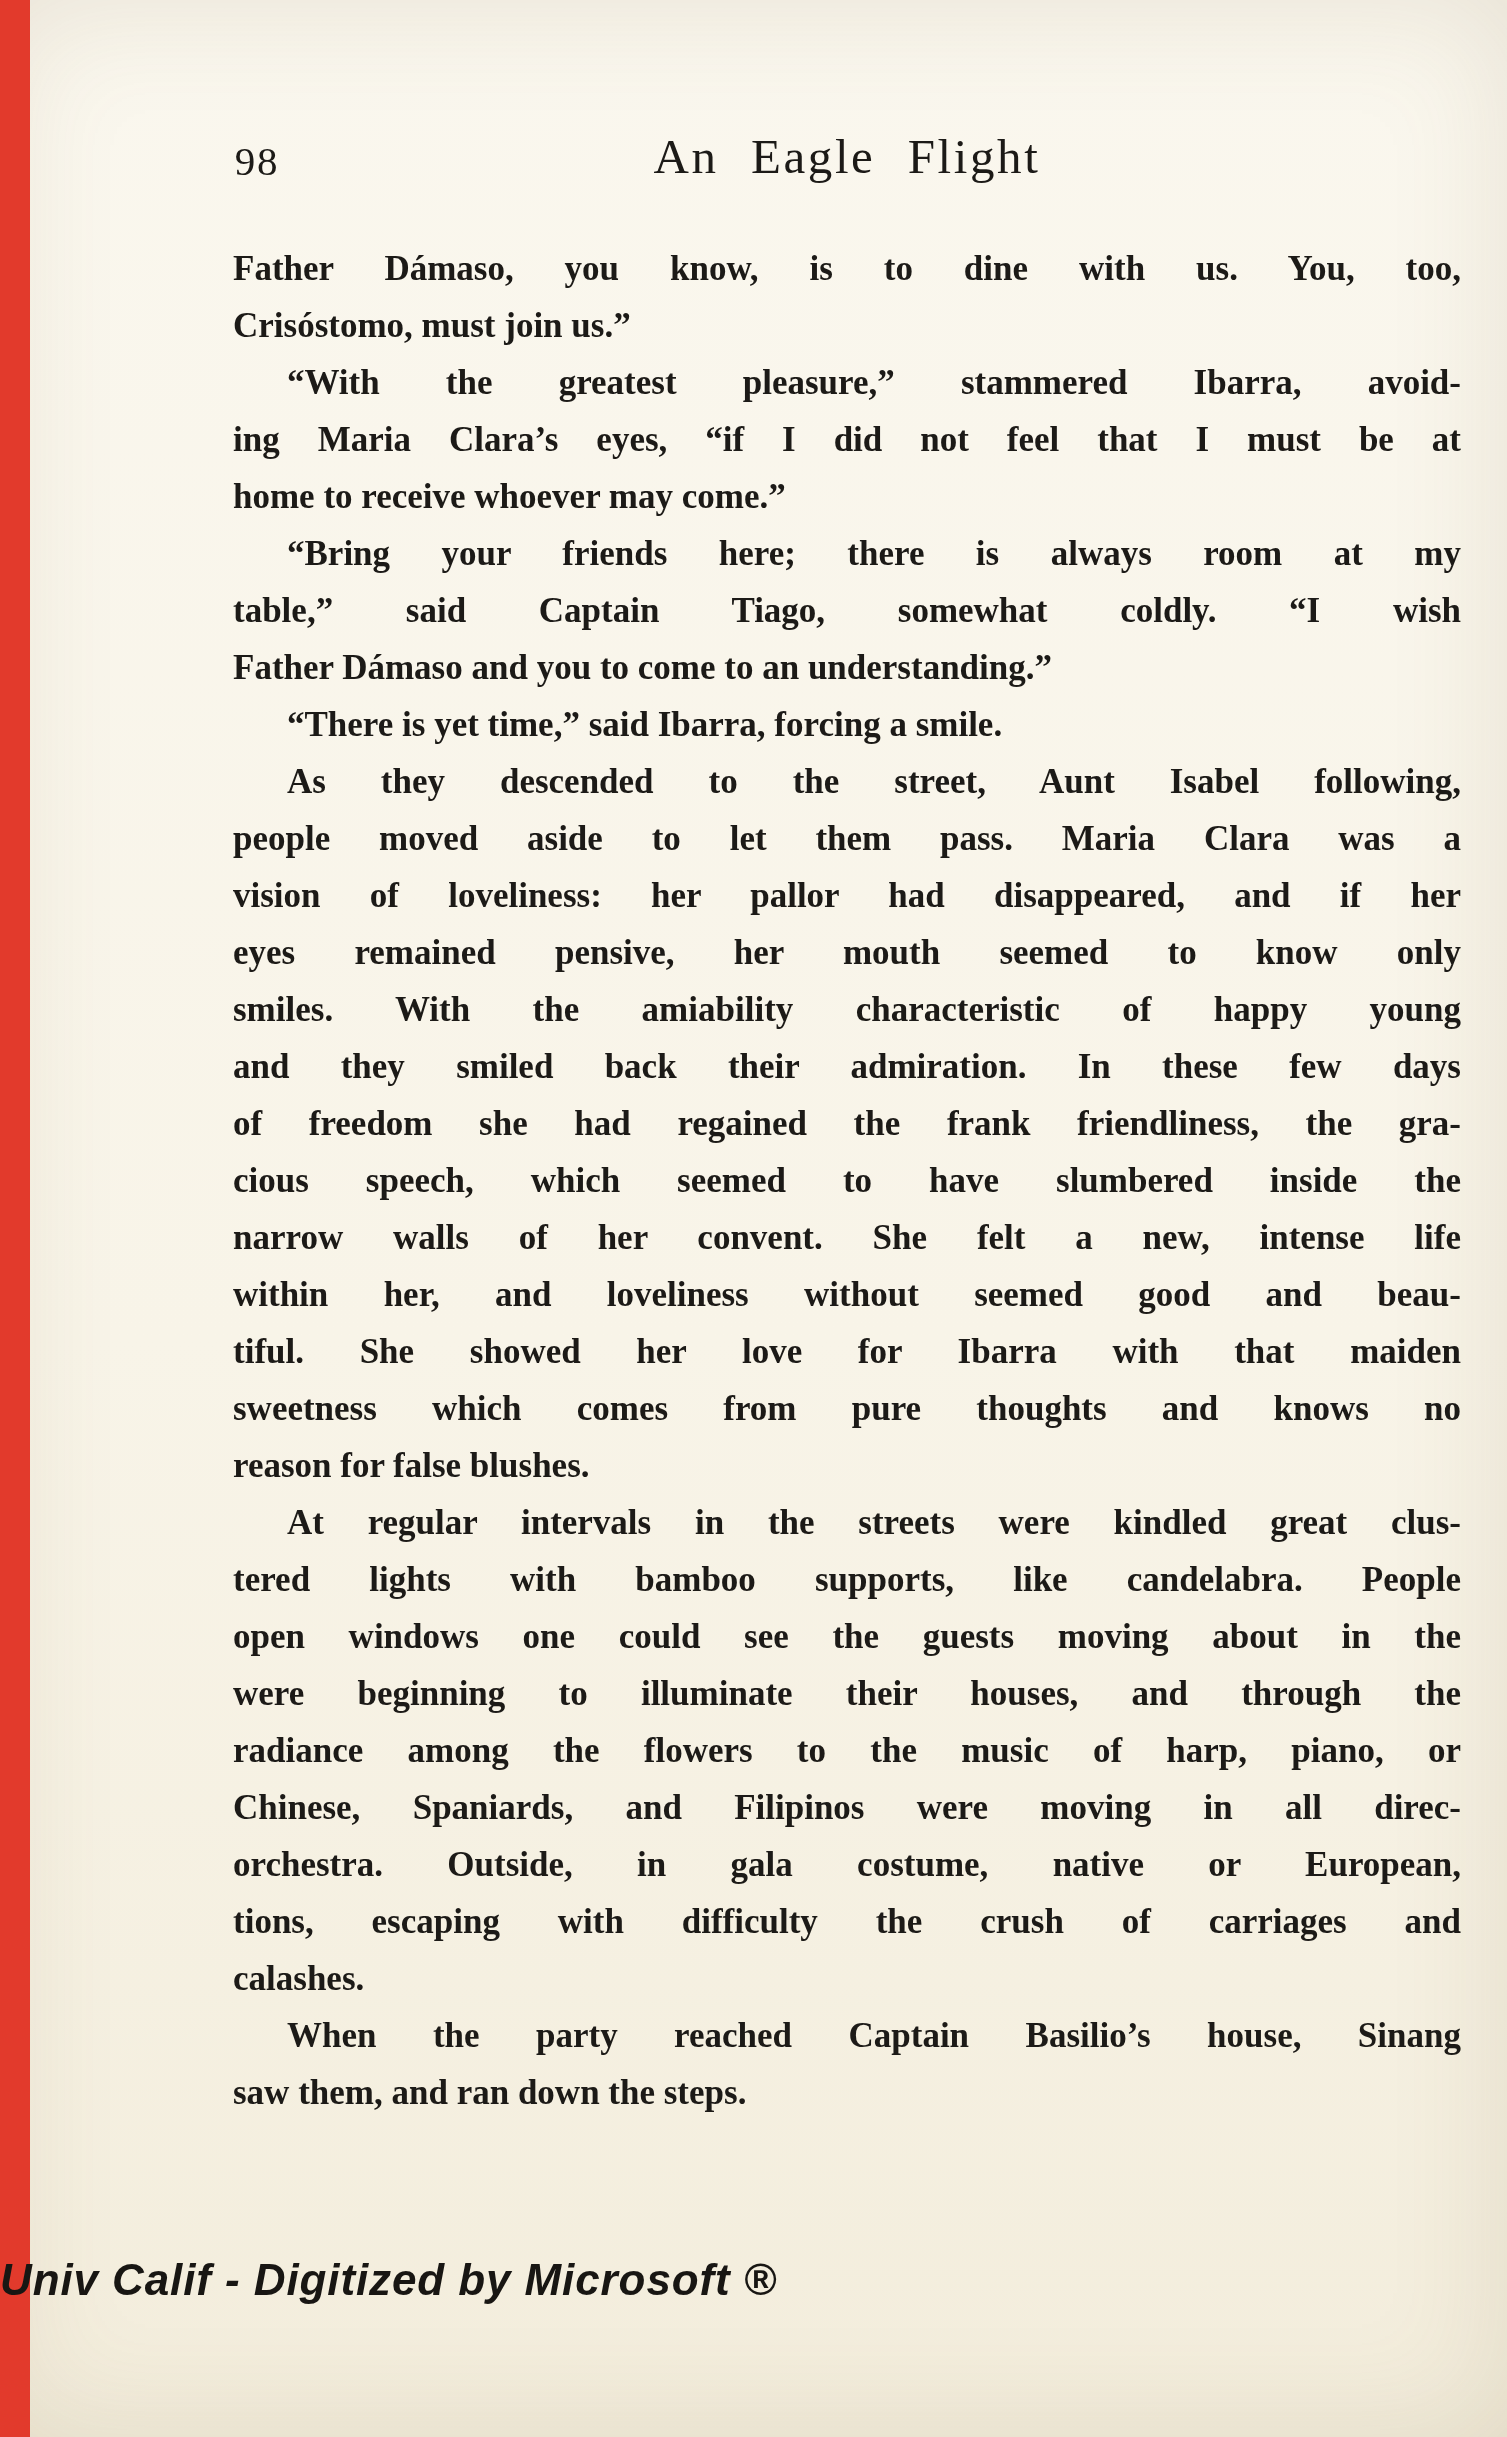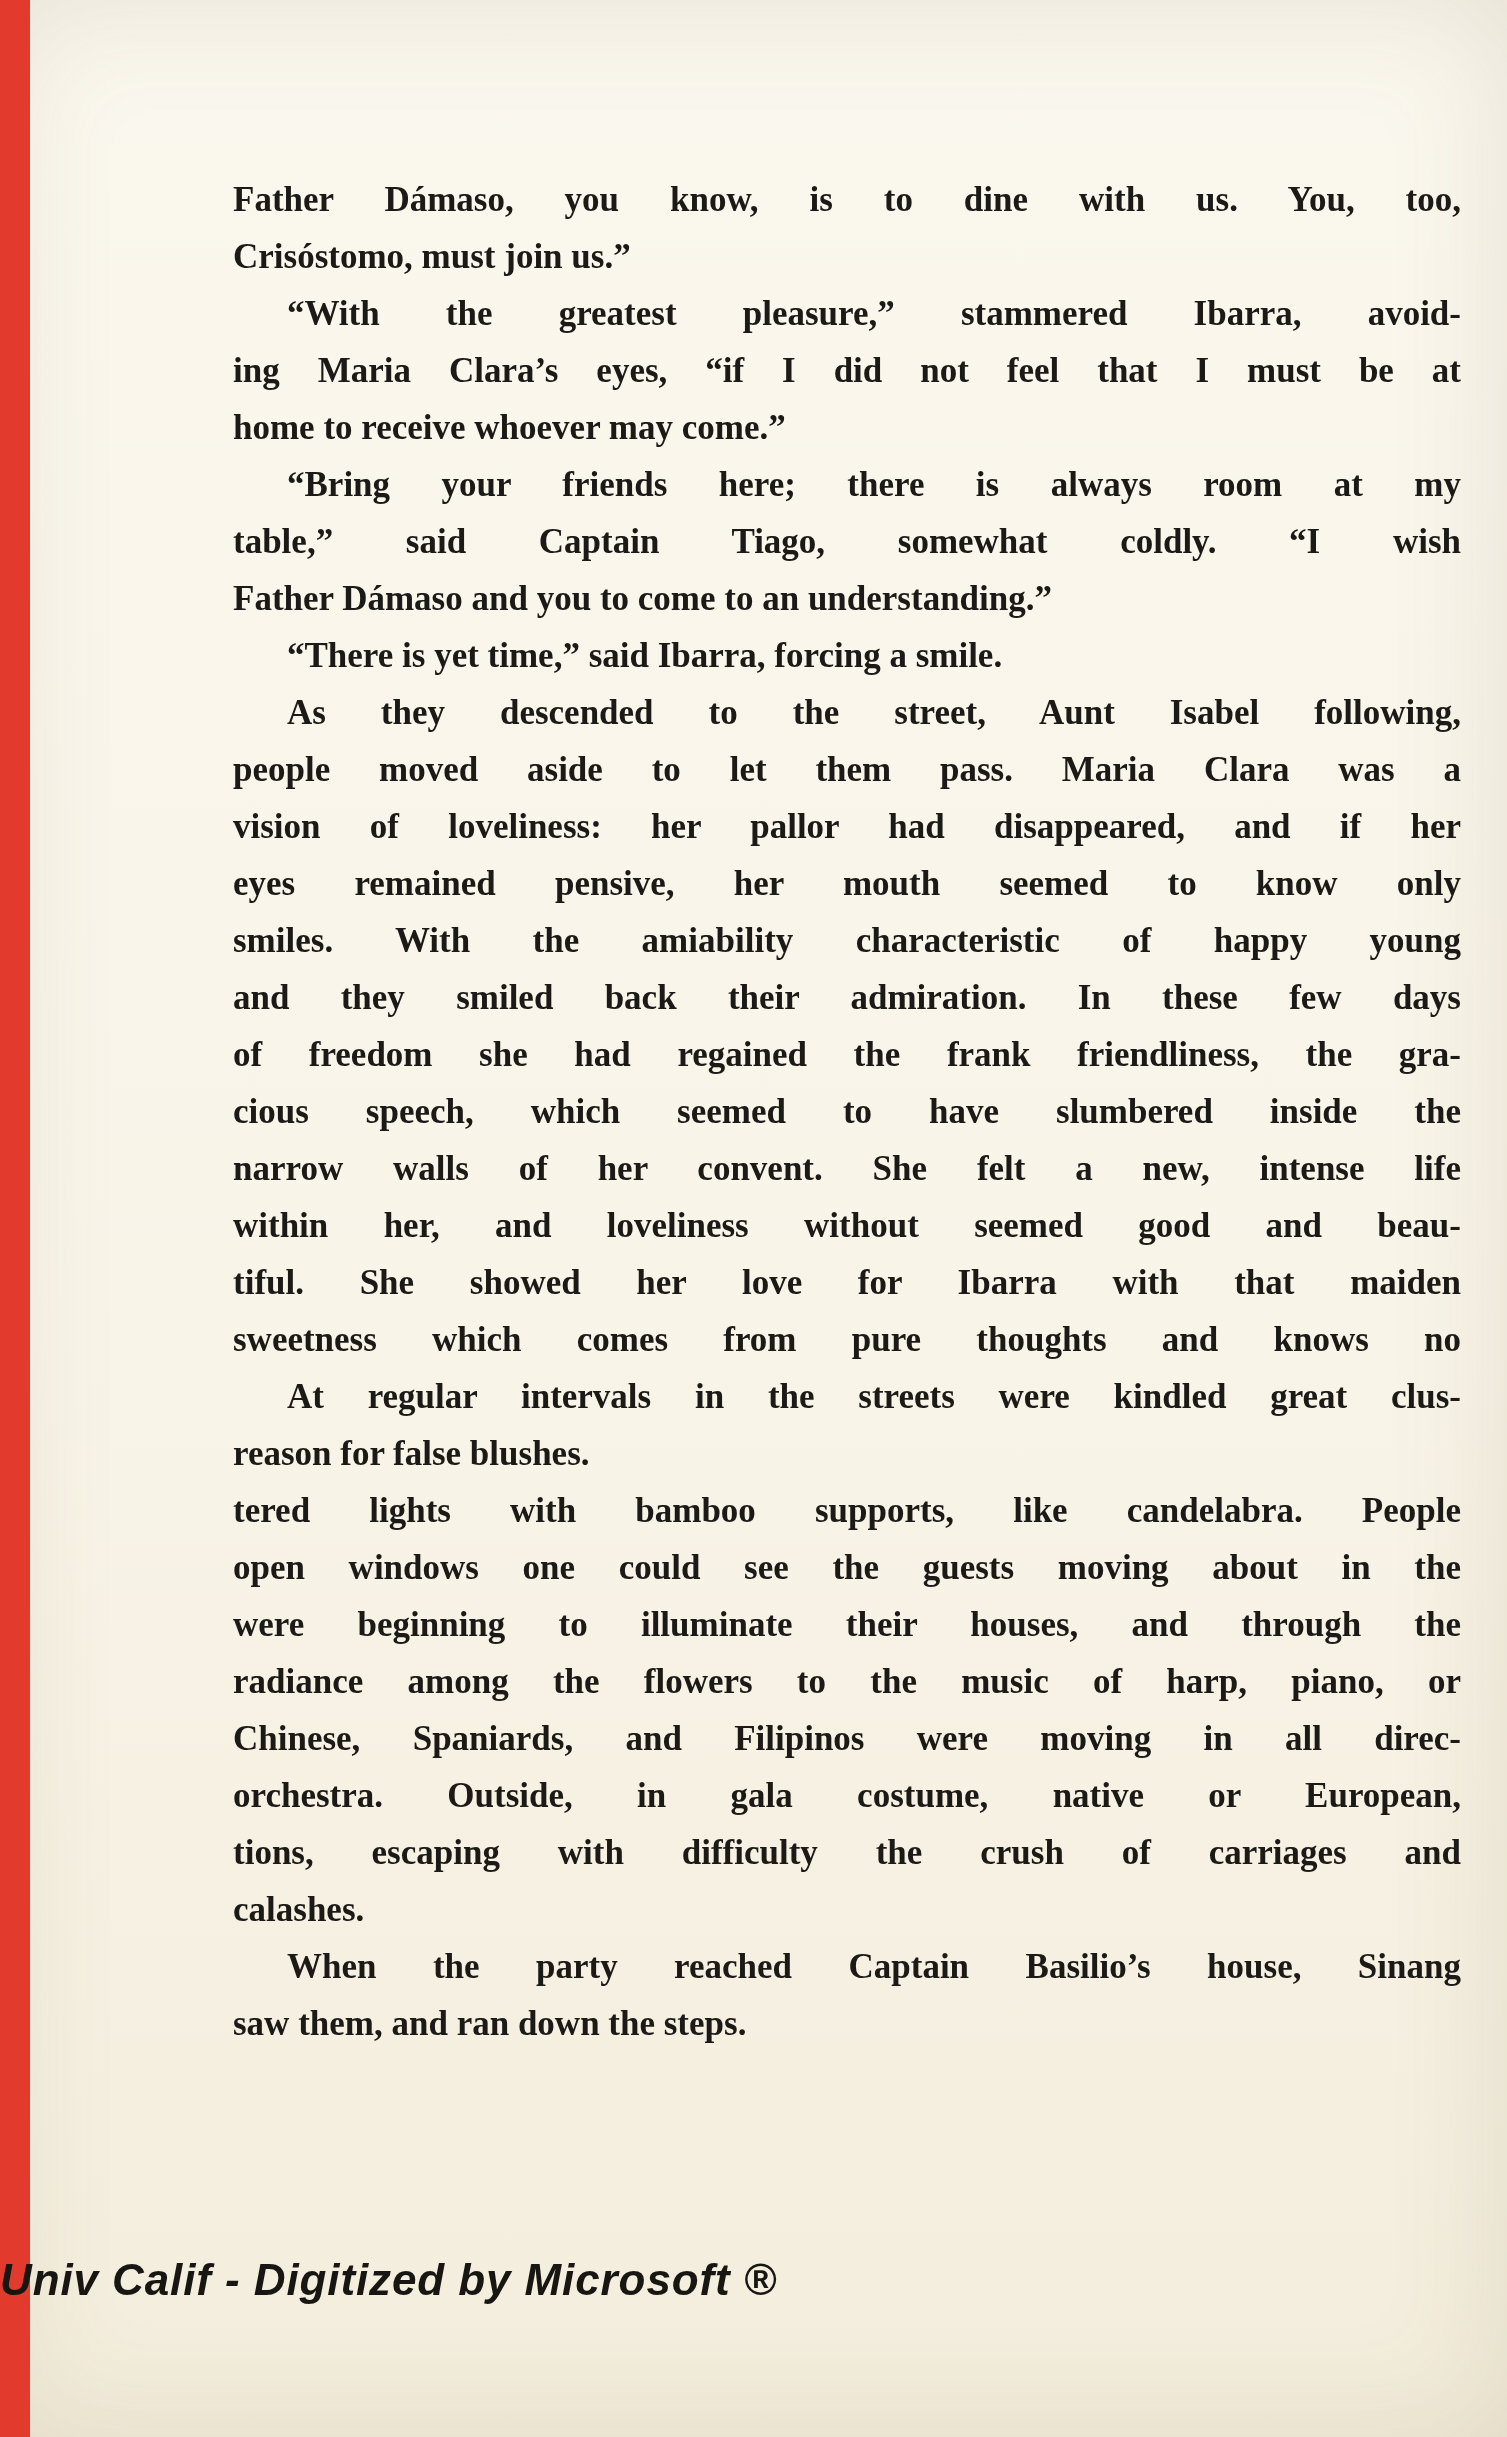--- a/index.html
+++ b/index.html
@@ -76,20 +76,24 @@
     color: #181613;
   }
 </style>
 </head>
 <body style="color: rgb(28, 26, 23);">
 
 <div class="scan-page">
   <div class="edge-strip" style="background: rgb(226, 58, 44);"></div>
 
   <div class="page-inner">
+    <div class="page-header">
+      <span class="page-number">98</span>
+      <span class="page-title">An Eagle Flight</span>
+    </div>
 
     <div class="page-body">
         <div class="line">Father Dámaso, you know, is to dine with us.  You, too,</div>
         <div class="line last">Crisóstomo, must join us.”</div>
         <div class="line indent">“With the greatest pleasure,” stammered Ibarra, avoid-</div>
         <div class="line">ing Maria Clara’s eyes, “if I did not feel that I must be at</div>
         <div class="line last">home to receive whoever may come.”</div>
         <div class="line indent">“Bring your friends here; there is always room at my</div>
         <div class="line">table,” said Captain Tiago, somewhat coldly.  “I wish</div>
         <div class="line last">Father Dámaso and you to come to an understanding.”</div>
@@ -99,22 +103,22 @@
         <div class="line">vision of loveliness: her pallor had disappeared, and if her</div>
         <div class="line">eyes remained pensive, her mouth seemed to know only</div>
         <div class="line">smiles.  With the amiability characteristic of happy young</div>
         <div class="line">and they smiled back their admiration.  In these few days</div>
         <div class="line">of freedom she had regained the frank friendliness, the gra-</div>
         <div class="line">cious speech, which seemed to have slumbered inside the</div>
         <div class="line">narrow walls of her convent.  She felt a new, intense life</div>
         <div class="line">within her, and loveliness without seemed good and beau-</div>
         <div class="line">tiful.  She showed her love for Ibarra with that maiden</div>
         <div class="line">sweetness which comes from pure thoughts and knows no</div>
+        <div class="line last">reason for false blushes.</div>
         <div class="line indent">At regular intervals in the streets were kindled great clus-</div>
-        <div class="line last">reason for false blushes.</div>
         <div class="line">tered lights with bamboo supports, like candelabra.  People</div>
         <div class="line">open windows one could see the guests moving about in the</div>
         <div class="line">were beginning to illuminate their houses, and through the</div>
         <div class="line">radiance among the flowers to the music of harp, piano, or</div>
         <div class="line">Chinese, Spaniards, and Filipinos were moving in all direc-</div>
         <div class="line">orchestra.  Outside, in gala costume, native or European,</div>
         <div class="line">tions, escaping with difficulty the crush of carriages and</div>
         <div class="line last">calashes.</div>
         <div class="line indent">When the party reached Captain Basilio’s house, Sinang</div>
         <div class="line last">saw them, and ran down the steps.</div>

